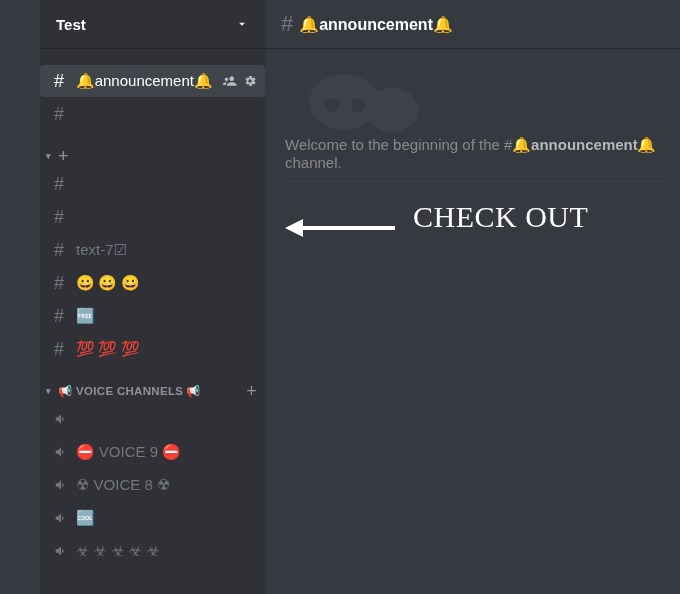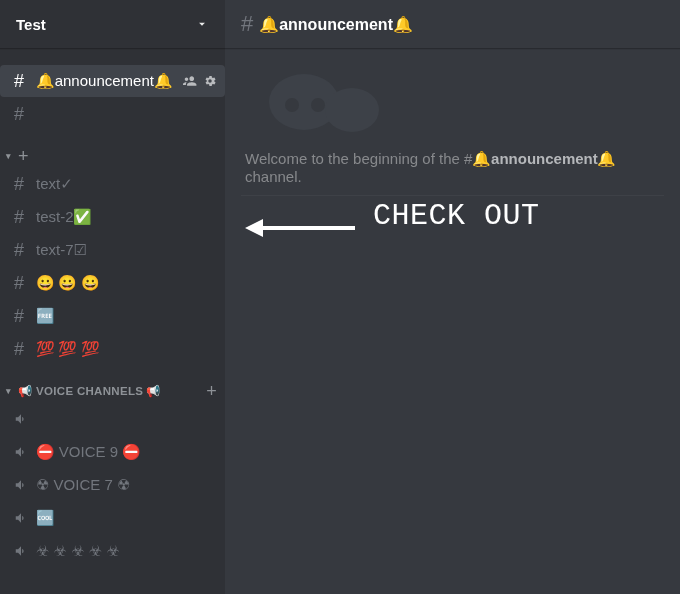--- a/index.html
+++ b/index.html
@@ -11,20 +11,21 @@
     display: flex;
     font-size: 14px;
   }
   
   .sidebar {
     width: 225px;
     background: #2f3136;
     display: flex;
     flex-direction: column;
     flex-shrink: 0;
+    margin-left: 40px;
   }
   .server-header {
     height: 48px;
     padding: 0 16px;
     display: flex;
     align-items: center;
     justify-content: space-between;
     box-shadow: 0 1px 0 rgba(0,0,0,0.2), 0 2px 0 rgba(0,0,0,0.06);
     cursor: pointer;
     color: #fff;
@@ -138,21 +139,21 @@
     position: absolute;
     width: 14px; height: 14px;
     background: #36393f;
     border-radius: 50%;
   }
   .wumpus .e1 { left: 16px; top: 28px; }
   .wumpus .e2 { left: 42px; top: 28px; }
   .welcome-text {
     color: #87898c;
     font-size: 15px;
-    margin: 20px 0 10px 4px;
+    margin: 6px 0 10px 4px;
   }
   .welcome-text .w-hash { color: #87898c; }
   .welcome-text .w-chan { color: #b5b7ba; font-weight: 600; }
   .divider {
     height: 1px;
     background: #3e4147;
     margin: 6px 0 0 0;
   }
   
   .annotation {
@@ -163,21 +164,21 @@
     align-items: flex-start;
     pointer-events: none;
   }
   .arrow-svg { margin-top: 18px; margin-right: 18px; }
   .anno-text {
     color: #fff;
     font-size: 30px;
     font-weight: 400;
     letter-spacing: 0.5px;
     line-height: 1.25;
-    font-family: Liberation Mono, monospace;
+    font-family: Liberation Serif, serif;
   }
   svg { display: block; }
 </style>
 </head>
 <body>
 
 <div class="sidebar">
   <div class="server-header">
     <span>Test</span>
     <span class="chev">
@@ -209,25 +210,23 @@
       <span class="hash">#</span>
     </div>
 
     <div class="category">
       <span class="arrow">▾</span>
       <span class="plus">+</span>
     </div>
 
     <div class="channel-row">
       <span class="hash">#</span>
-      <span class="label">text✓</span>
-    </div>
-    <div class="channel-row">
-      <span class="hash">#</span>
-      <span class="label">test-2✅</span>
+    </div>
+    <div class="channel-row">
+      <span class="hash">#</span>
     </div>
     <div class="channel-row">
       <span class="hash">#</span>
       <span class="label">text-7☑</span>
     </div>
     <div class="channel-row">
       <span class="hash">#</span>
       <span class="label">😀 😀 😀</span>
     </div>
     <div class="channel-row">
@@ -259,21 +258,21 @@
           </svg>
       </span>
       <span class="label">⛔ VOICE 9 ⛔</span>
     </div>
     <div class="channel-row">
       <span class="vicon">
         <svg width="14" height="14" viewBox="0 0 24 24">
             <path fill="currentColor" d="M3 9v6h4l5 5V4L7 9H3zm13.5 3a4.5 4.5 0 0 0-2.5-4v8a4.5 4.5 0 0 0 2.5-4z"></path>
           </svg>
       </span>
-      <span class="label">☢ VOICE 7 ☢</span>
+      <span class="label">☢ VOICE 8 ☢</span>
     </div>
     <div class="channel-row">
       <span class="vicon">
         <svg width="14" height="14" viewBox="0 0 24 24">
             <path fill="currentColor" d="M3 9v6h4l5 5V4L7 9H3zm13.5 3a4.5 4.5 0 0 0-2.5-4v8a4.5 4.5 0 0 0 2.5-4z"></path>
           </svg>
       </span>
       <span class="label">🆒</span>
     </div>
     <div class="channel-row">

